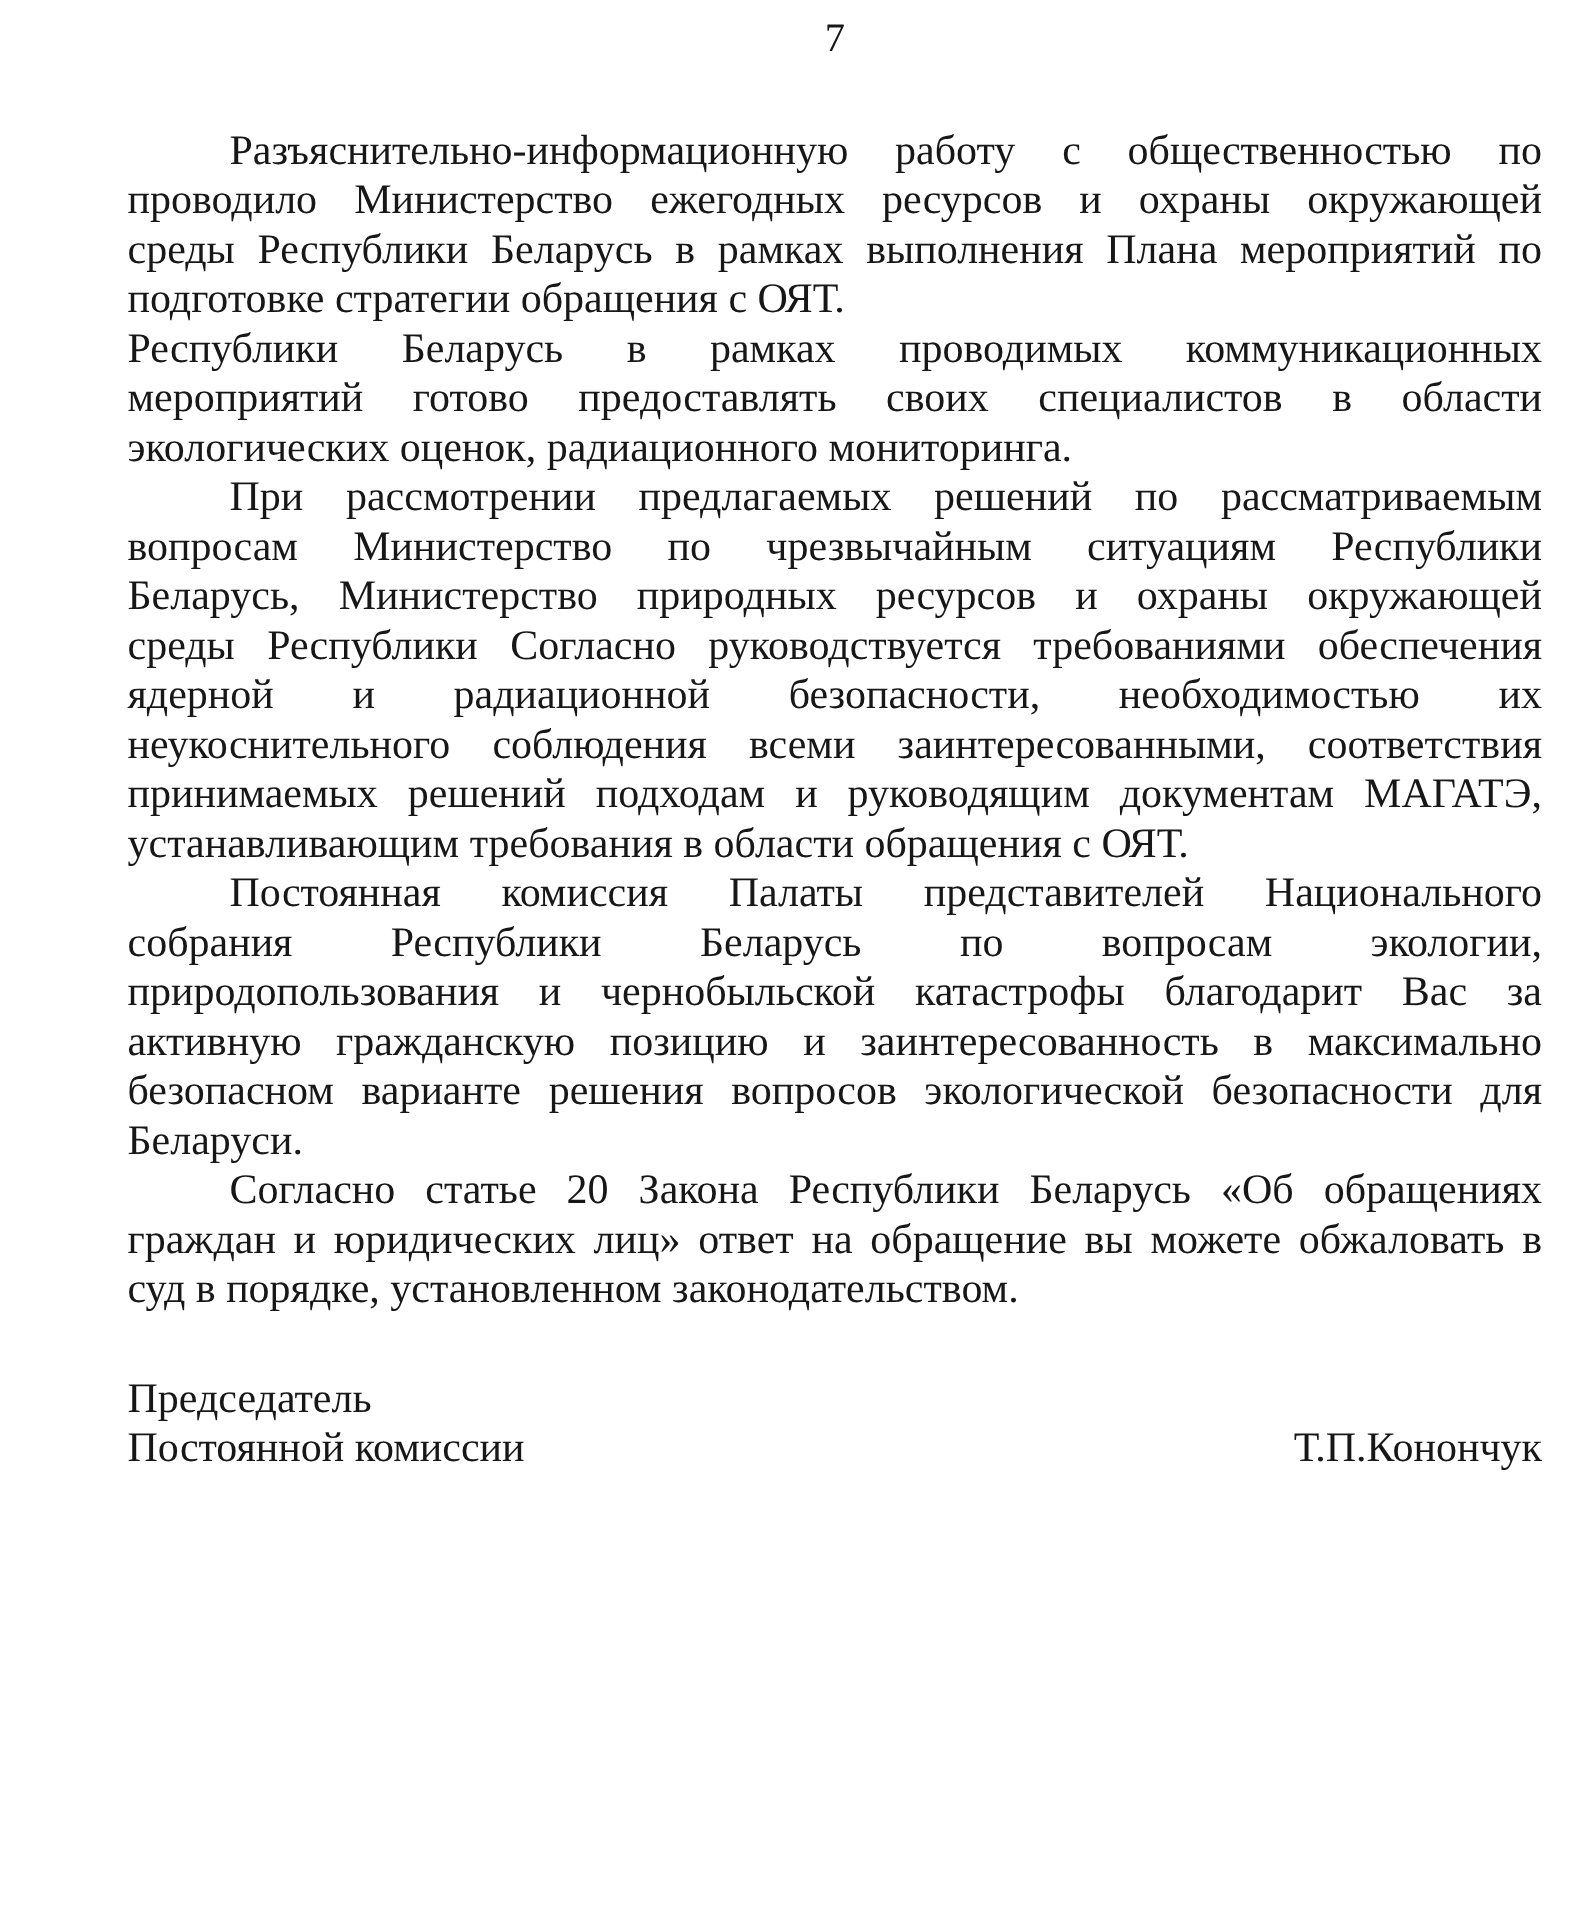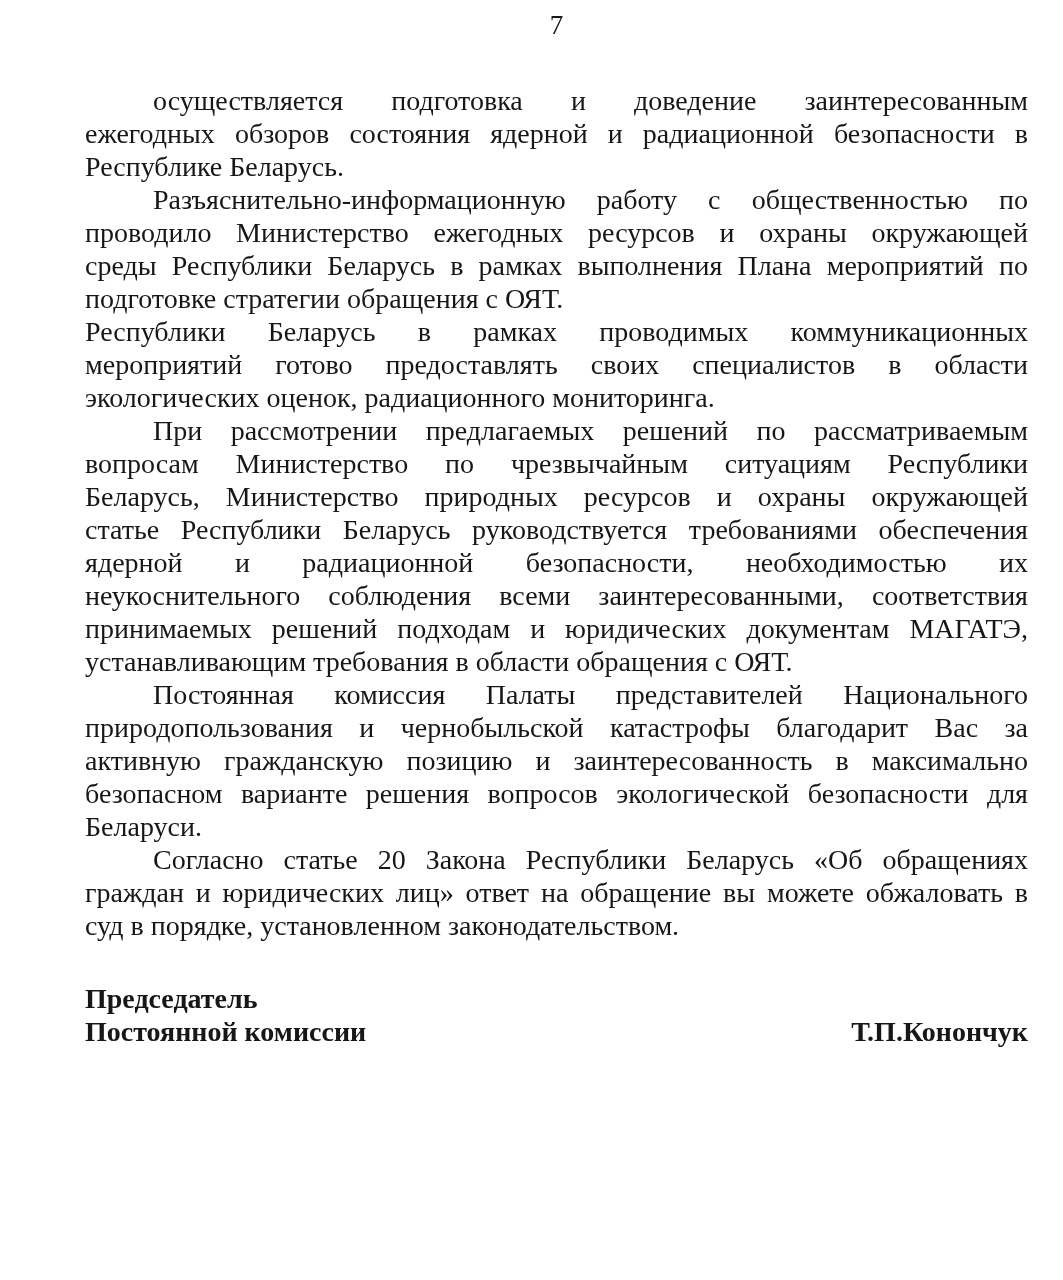--- a/index.html
+++ b/index.html
@@ -39,65 +39,60 @@
   .ln.last { text-align-last: left; }
   .signature {
     margin-top: 40px;
     display: flex;
     justify-content: space-between;
     align-items: flex-end;
   }
   .sig-title, .sig-name {
     font-size: 28px;
     line-height: 33px;
-    font-weight: bold;
   }
   .sig-name { }
 </style>
 </head>
 <body>
 
 <div class="page">
 
   <div class="page-number">7</div>
 
   <div class="body-text">
 
-    <div class="para">
-      <div class="ln first">осуществляется подготовка и доведение заинтересованным</div>
-      <div class="ln">ежегодных обзоров состояния ядерной и радиационной безопасности в</div>
-      <div class="ln last">Республике Беларусь.</div>
-    </div>
 
     <div class="para">
       <div class="ln first">Разъяснительно-информационную работу с общественностью по</div>
       <div class="ln">проводило Министерство ежегодных ресурсов и охраны окружающей</div>
       <div class="ln">среды Республики Беларусь в рамках выполнения Плана мероприятий по</div>
       <div class="ln last">подготовке стратегии обращения с ОЯТ.</div>
     </div>
 
     <div class="para">
       <div class="ln">Республики Беларусь в рамках проводимых коммуникационных</div>
       <div class="ln">мероприятий готово предоставлять своих специалистов в области</div>
       <div class="ln last">экологических оценок, радиационного мониторинга.</div>
     </div>
 
     <div class="para">
       <div class="ln first">При рассмотрении предлагаемых решений по рассматриваемым</div>
       <div class="ln">вопросам Министерство по чрезвычайным ситуациям Республики</div>
       <div class="ln">Беларусь, Министерство природных ресурсов и охраны окружающей</div>
-      <div class="ln">статье Республики Беларусь руководствуется требованиями обеспечения</div>
+      <div class="ln">среды Республики Согласно руководствуется требованиями обеспечения</div>
       <div class="ln">ядерной и радиационной безопасности, необходимостью их</div>
       <div class="ln">неукоснительного соблюдения всеми заинтересованными, соответствия</div>
-      <div class="ln">принимаемых решений подходам и юридических документам МАГАТЭ,</div>
+      <div class="ln">принимаемых решений подходам и руководящим документам МАГАТЭ,</div>
       <div class="ln last">устанавливающим требования в области обращения с ОЯТ.</div>
     </div>
 
     <div class="para">
       <div class="ln first">Постоянная комиссия Палаты представителей Национального</div>
+      <div class="ln">собрания Республики Беларусь по вопросам экологии,</div>
       <div class="ln">природопользования и чернобыльской катастрофы благодарит Вас за</div>
       <div class="ln">активную гражданскую позицию и заинтересованность в максимально</div>
       <div class="ln">безопасном варианте решения вопросов экологической безопасности для</div>
       <div class="ln last">Беларуси.</div>
     </div>
 
     <div class="para">
       <div class="ln first">Согласно статье 20 Закона Республики Беларусь «Об обращениях</div>
       <div class="ln">граждан и юридических лиц» ответ на обращение вы можете обжаловать в</div>
       <div class="ln last">суд в порядке, установленном законодательством.</div>

